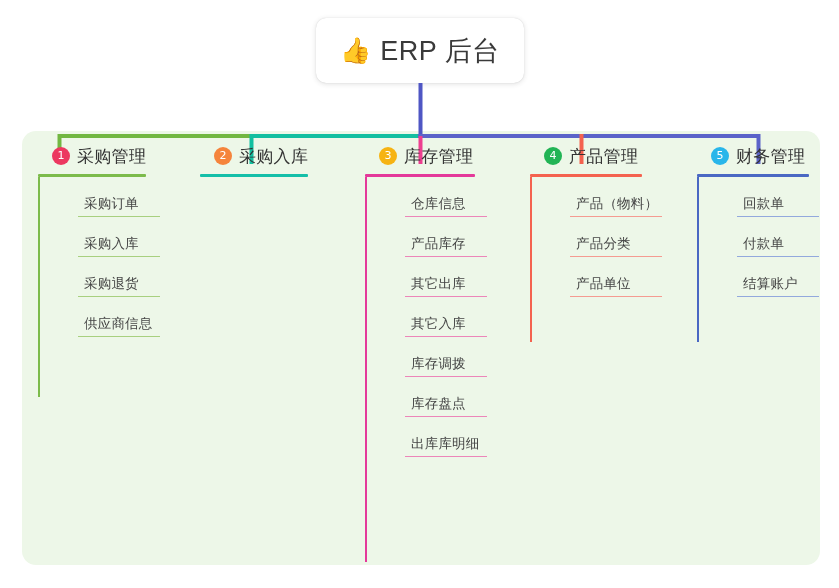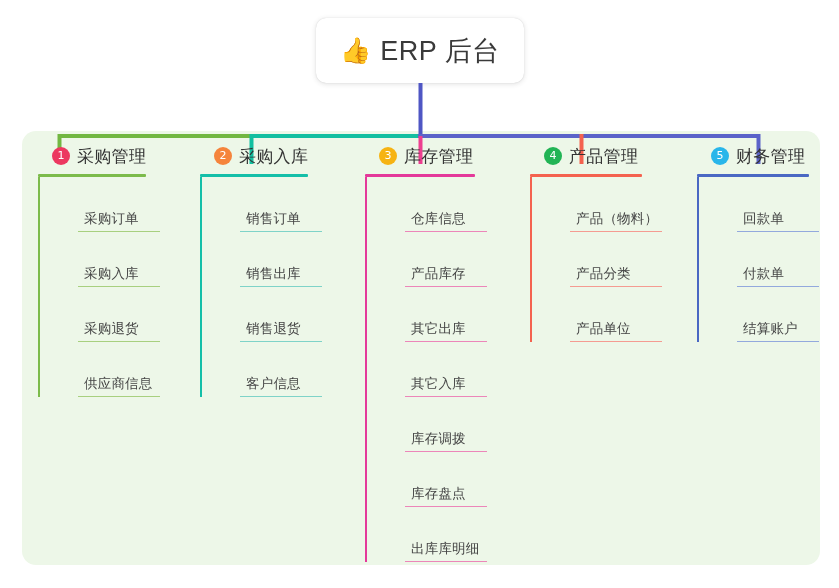--- a/index.html
+++ b/index.html
@@ -111,21 +111,21 @@
     padding-left: 14px;
   }
   .trunk {
     position: absolute;
     left: 14px;
     top: 0;
     width: 2px;
   }
   .item {
     position: relative;
-    height: 55px;
+    height: 40px;
     margin-left: 26px;
     display: flex;
     align-items: flex-end;
     box-sizing: border-box;
   }
   .item-label {
     font-size: 13.5px;
     color: #444444;
     padding: 0 0 4px 6px;
     white-space: nowrap;
@@ -191,39 +191,20 @@
             <div class="item-rule" style="background: rgb(168, 208, 127); width: 82px;"></div>
           </div>
         </div>
       </div>
       <div class="column" style="left: 200px;">
         <div class="col-header">
           <span class="badge" style="background: rgb(245, 132, 60);">2</span>
           <span class="col-title">采购入库</span>
         </div>
         <div class="header-rule" style="background: rgb(20, 191, 168); width: 108px; margin-left: 0px;"></div>
-        <div class="items">
-          <div class="trunk" style="background: rgb(20, 191, 168); height: 220px; left: 0px;"></div>
-          <div class="item">
-            <span class="item-label">销售订单</span>
-            <div class="item-rule" style="background: rgb(127, 211, 200); width: 82px;"></div>
-          </div>
-          <div class="item">
-            <span class="item-label">销售出库</span>
-            <div class="item-rule" style="background: rgb(127, 211, 200); width: 82px;"></div>
-          </div>
-          <div class="item">
-            <span class="item-label">销售退货</span>
-            <div class="item-rule" style="background: rgb(127, 211, 200); width: 82px;"></div>
-          </div>
-          <div class="item">
-            <span class="item-label">客户信息</span>
-            <div class="item-rule" style="background: rgb(127, 211, 200); width: 82px;"></div>
-          </div>
-        </div>
       </div>
       <div class="column" style="left: 365px;">
         <div class="col-header">
           <span class="badge" style="background: rgb(246, 179, 19);">3</span>
           <span class="col-title">库存管理</span>
         </div>
         <div class="header-rule" style="background: rgb(228, 57, 154); width: 110px; margin-left: 0px;"></div>
         <div class="items">
           <div class="trunk" style="background: rgb(228, 57, 154); height: 385px; left: 0px;"></div>
           <div class="item">

